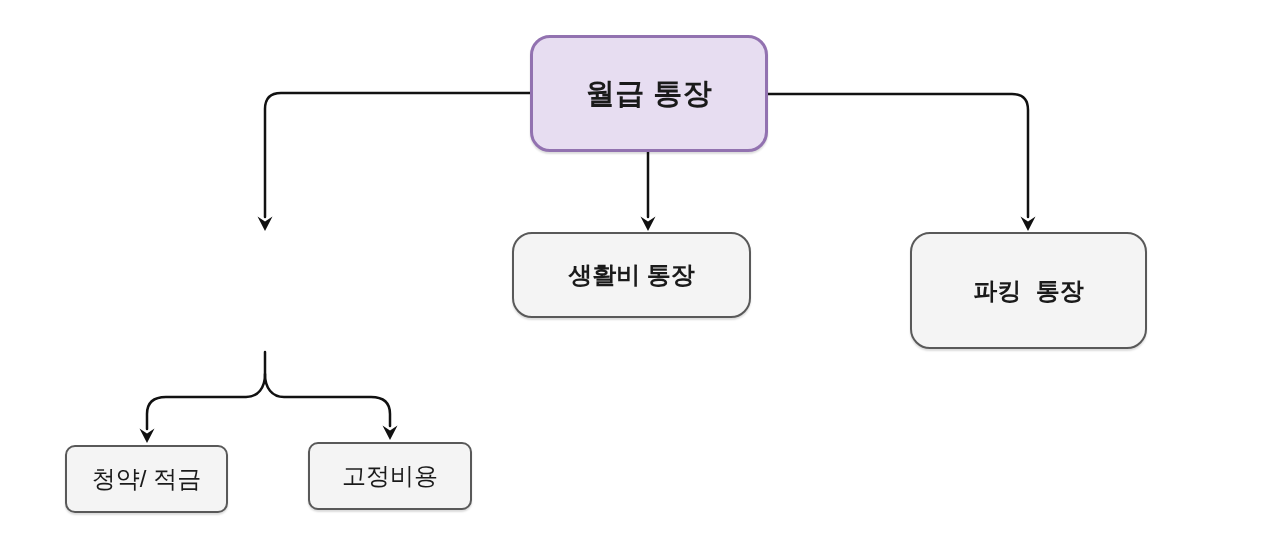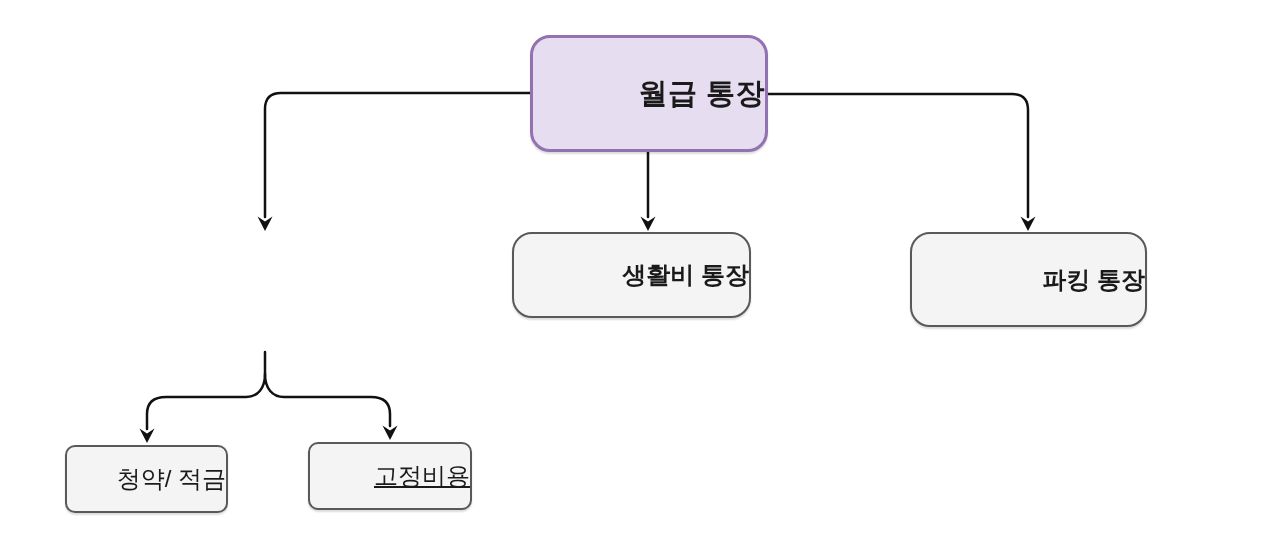--- a/index.html
+++ b/index.html
@@ -29,46 +29,46 @@
   }
   .arrowhead {
     fill: var(--connector, #111111);
     stroke: none;
   }
   .node {
     position: absolute;
     box-sizing: border-box;
     display: flex;
     align-items: center;
-    justify-content: flex-end;
+    justify-content: center;
     text-align: center;
     color: var(--text, #1a1a1a);
     background: var(--node-fill, #f4f4f4);
     border: 2px solid var(--node-border, #595959);
     border-radius: 20px;
     box-shadow: 0 2px 2px rgba(0,0,0,0.14);
   }
   .node-root {
     left: 530px; top: 35px; width: 238px; height: 117px;
     background: var(--root-fill, #e7ddf1);
     border: 3px solid var(--root-border, #9272b0);
     font-size: 29px;
     font-weight: 600;
     letter-spacing: 0.5px;
   }
   .node-fixed   { left: 143px; top: 232px; width: 245px; height: 120px; font-size: 24px; font-weight: 700; }
   .node-living  { left: 512px; top: 232px; width: 239px; height: 86px; font-size: 24px; font-weight: 700; }
-  .node-parking { left: 910px; top: 232px; width: 237px; height: 95px; font-size: 24px; font-weight: 700; }
+  .node-parking { left: 910px; top: 232px; width: 237px; height: 117px; font-size: 24px; font-weight: 700; font-family: Liberation Mono, monospace; }
   .node-small {
     border-radius: 10px;
     font-size: 24px;
     font-weight: 500;
   }
   .node-savings    { left: 65px;  top: 445px; width: 163px; height: 68px; }
-  .node-fixedcosts { left: 308px; top: 442px; width: 164px; height: 68px; text-decoration: underline; }
+  .node-fixedcosts { left: 308px; top: 442px; width: 164px; height: 68px; }
   .node-label { pointer-events: none; }
 </style>
 </head>
 <body>
 
 <div class="canvas">
 
   <svg class="connector-layer" viewBox="0 0 1276 548" aria-hidden="true">
 
     <g>

